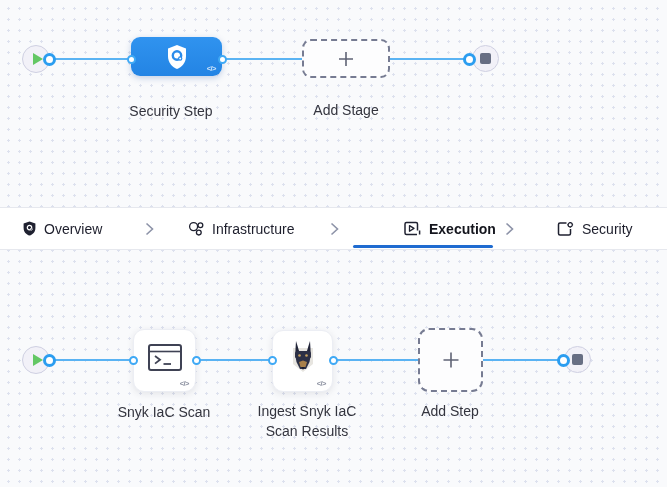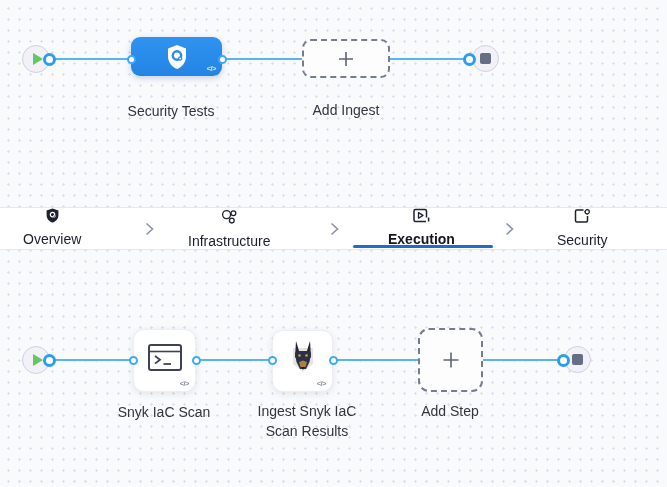--- a/index.html
+++ b/index.html
@@ -33,21 +33,21 @@
   .dashed-box{position:absolute;border:2px dashed #767b92;background:#fdfdfe;
     box-sizing:border-box;z-index:2;display:flex;align-items:center;justify-content:center;}
   .code-badge{position:absolute;right:6px;bottom:3px;font-size:7.5px;font-weight:700;
     letter-spacing:-.5px;color:#8a8f9f;z-index:3;}
   .code-badge.on-blue{color:#cfe6fb;}
   .node-label{position:absolute;font-size:14px;color:#33343e;text-align:center;line-height:20px;}
   
   .tabbar{position:absolute;left:0;top:207px;width:667px;height:43px;background:#fff;
     border-top:1px solid #e6e8ee;border-bottom:1px solid #e6e8ee;box-sizing:border-box;z-index:5;}
   .tab{position:absolute;top:0;height:100%;display:flex;align-items:center;gap:8px;
-    font-size:14px;color:#1d1e2c;cursor:pointer;flex-direction:column;}
+    font-size:14px;color:#1d1e2c;cursor:pointer;}
   .tab.active{font-weight:700;color:#14151d;}
   .tab-sep{position:absolute;top:14px;}
   .tab-underline{position:absolute;left:353px;top:37px;width:140px;height:3px;
     background:#1f6bd0;border-radius:2px;}
   svg{display:block;}
 </style>
 </head>
 <body>
 
 <div class="canvas">
@@ -80,22 +80,22 @@
         <path d="M9 2 V16 M2 9 H16" stroke="#5f6375" stroke-width="1.6" fill="none"></path>
       </svg>
     </span>
   </div>
 
   <div class="ring" style="left:463px;top:53px;"></div>
   <div class="term-node" style="left:472px;top:45px;width:27px;height:27px;">
     <div class="stop-sq"></div>
   </div>
 
-  <div class="node-label" style="left:96px;top:101px;width:150px;">Security Tests</div>
-  <div class="node-label" style="left:286px;top:100px;width:120px;">Add Ingest</div>
+  <div class="node-label" style="left:96px;top:101px;width:150px;">Security Step</div>
+  <div class="node-label" style="left:286px;top:100px;width:120px;">Add Stage</div>
 
   <div class="tabbar">
 
     <div class="tab" style="left:23px;">
       <span>
         <svg width="13" height="15" viewBox="0 0 13 15">
           <path d="M6.5 .5 L12.4 2.6 V7 C12.4 11 9.7 13.6 6.5 14.6 C3.3 13.6 .6 11 .6 7 V2.6 Z" fill="#1f2130"></path>
           <circle cx="6.5" cy="6.6" r="2.2" fill="none" stroke="#ffffff" stroke-width="1.2"></circle>
           <circle cx="8.3" cy="8.2" r="1" fill="#1f2130" stroke="#ffffff" stroke-width=".8"></circle>
         </svg>
@@ -119,21 +119,21 @@
       </span>
       <span>Infrastructure</span>
     </div>
 
     <span class="tab-sep" style="left:330px;">
       <svg width="9" height="14" viewBox="0 0 9 14">
           <path d="M1.5 1.5 L7.5 7 L1.5 12.5" fill="none" stroke="#8d93a8" stroke-width="1.6"></path>
         </svg>
     </span>
 
-    <div class="tab active" style="left:388px;text-decoration:underline;">
+    <div class="tab active" style="left:404px;">
       <span>
         <svg width="17" height="15" viewBox="0 0 17 15">
           <path d="M13 13.5 H2.5 C1.7 13.5 1 12.8 1 12 V3 C1 2.2 1.7 1.5 2.5 1.5 H12 C12.8 1.5 13.5 2.2 13.5 3 V9.5" fill="none" stroke="#1f2130" stroke-width="1.5"></path>
           <path d="M5.5 4.6 L10 7.4 L5.5 10.2 Z" fill="none" stroke="#1f2130" stroke-width="1.3" stroke-linejoin="round"></path>
           <path d="M15.6 9.5 V13.5" stroke="#1f2130" stroke-width="1.5"></path>
         </svg>
       </span>
       <span>Execution</span>
     </div>
 

